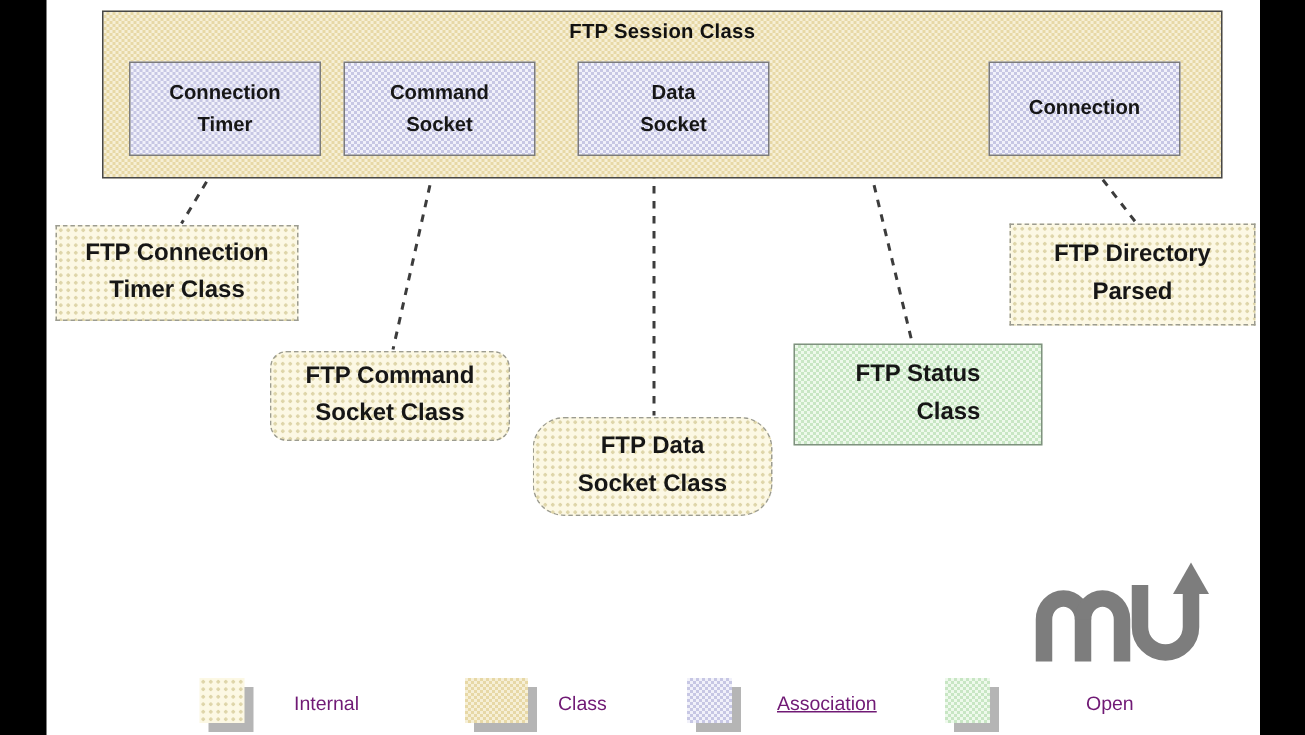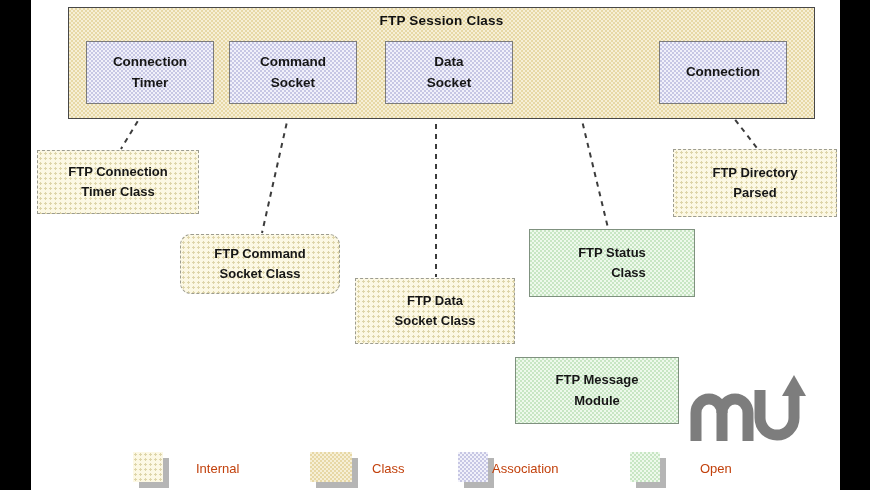--- a/index.html
+++ b/index.html
@@ -18,28 +18,28 @@
   #session-box{position:absolute;left:68px;top:7px;width:733px;height:110px;border:1px solid #474747;}
   #session-title{position:absolute;left:0;top:5px;width:100%;text-align:center;
                  font-size:13.5px;font-weight:bold;color:#111;letter-spacing:.2px;}
   .member-box{position:absolute;top:33px;width:126px;height:61px;border:1px solid #7b7b7b;
               display:flex;align-items:center;justify-content:center;text-align:center;}
   .member-box .box-label{font-size:13.5px;font-weight:bold;color:#161616;line-height:1.5;white-space:pre-line;}
 
   .class-box{position:absolute;display:flex;align-items:center;justify-content:center;text-align:center;}
   .class-box.cream{border:1px dashed #9c9c90;}
   .class-box.green{border:1px solid #7f917f;}
-  .class-box .box-label{font-size:13px;font-weight:bold;color:#161616;line-height:1.55;white-space:pre-line;}
+  .class-box .box-label{font-size:16px;font-weight:bold;color:#161616;line-height:1.55;white-space:pre-line;}
 
   #lines-svg{position:absolute;left:0;top:0;z-index:1;}
   .box-layer{z-index:2;}
 
   
   .legend-swatch{position:absolute;top:452px;width:30px;height:30px;box-shadow:6px 6px 0 0 #b5b5b5;}
-  .legend-label{position:absolute;top:461px;font-size:13px;color:#c2410c;}
+  .legend-label{position:absolute;top:461px;font-size:13px;color:#701a75;}
 
   #mu-logo{position:absolute;left:688px;top:368px;z-index:2;}
 </style>
 </head>
 <body>
 
 <div id="screen">
 
   <svg id="lines-svg" width="870" height="490">
     <g stroke="#3c3c3c" stroke-width="2" stroke-dasharray="5 5" fill="none">
@@ -79,45 +79,41 @@
 Parsed</span>
   </div>
   <div class="class-box cream tex-cream box-layer" style="left:180px;top:234px;width:158px;height:58px;border-radius:11px;">
     <span class="box-label">FTP Command
 Socket Class</span>
   </div>
   <div class="class-box green tex-green box-layer" style="left:529px;top:229px;width:164px;height:66px;text-align:right;">
     <span class="box-label">FTP Status
 Class</span>
   </div>
-  <div class="class-box cream tex-cream box-layer" style="left:355px;top:278px;width:158px;height:64px;">
+  <div class="class-box cream tex-cream box-layer" style="left:355px;top:278px;width:158px;height:64px;border-radius:21px;">
     <span class="box-label">FTP Data
 Socket Class</span>
-  </div>
-  <div class="class-box green tex-green box-layer" style="left:515px;top:357px;width:162px;height:65px;">
-    <span class="box-label">FTP Message
-Module</span>
   </div>
 
   <svg id="mu-logo" width="125" height="78" viewBox="0 0 125 78">
     <g stroke="#7d7d7d" stroke-width="11" fill="none">
       <path d="M8,73 V45 a13,14 0 0 1 26,0 V73"></path>
       <path d="M34,45 a13,14 0 0 1 26,0 V73"></path>
       <path d="M72,22 V50 a17,17 0 0 0 34,0 V28"></path>
     </g>
     <polygon points="94,28 118,28 106,7" fill="#7d7d7d"></polygon>
   </svg>
 
   <div class="legend-swatch tex-cream" style="left:133px;"></div>
   <div class="legend-label" style="left:196px;">Internal</div>
 
   <div class="legend-swatch tex-tan" style="left:310px;"></div>
   <div class="legend-label" style="left:372px;">Class</div>
 
   <div class="legend-swatch tex-lav" style="left:458px;"></div>
-  <div class="legend-label" style="left:492px;">Association</div>
+  <div class="legend-label" style="left:518px;text-decoration:underline;">Association</div>
 
   <div class="legend-swatch tex-green" style="left:630px;"></div>
-  <div class="legend-label" style="left:700px;">Open</div>
+  <div class="legend-label" style="left:724px;">Open</div>
 
   <div id="strip-left" class="black-strip"></div>
   <div id="strip-right" class="black-strip"></div>
 </div>
 
 </body></html>

